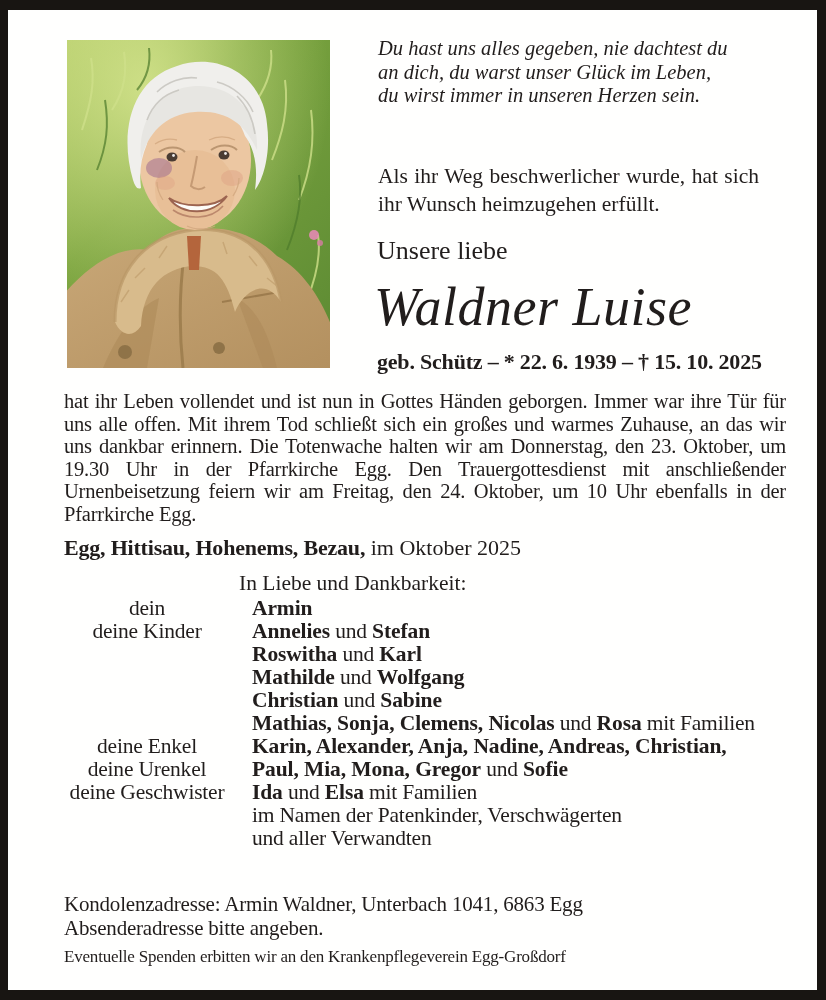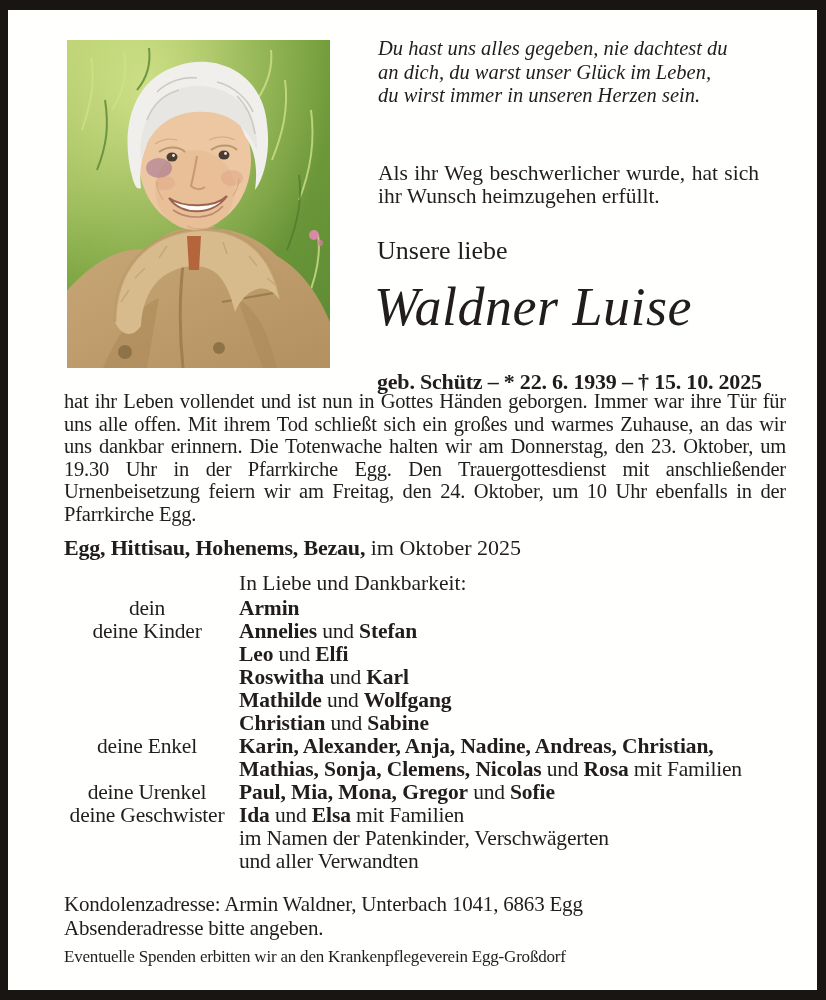--- a/index.html
+++ b/index.html
@@ -31,38 +31,37 @@
 
   
   .quote {
     left: 378px; top: 37px; width: 392px;
     font-style: italic;
     font-size: 20.5px; line-height: 23.6px;
     white-space: pre-line;
   }
   .intro {
     left: 378px; top: 162px; width: 381px;
-    font-size: 21.5px; line-height: 23px;
+    font-size: 21.5px; line-height: 28px;
     text-align: justify;
   }
   .salutation {
     left: 377px; top: 236px;
     font-size: 26px; line-height: 30px;
   }
   .deceased-name {
     left: 374px; top: 278px;
     font-size: 54px; line-height: 58px;
     letter-spacing: 0.5px;
     font-style: italic;
   }
   .dates {
     left: 377px; top: 349px;
     font-size: 22px; font-weight: bold;
     letter-spacing: -0.2px;
-    margin-top: 20px;
   }
 
   
   .body-par {
     left: 64px; top: 390px; width: 722px;
     font-size: 20.5px; line-height: 22.5px;
     text-align: justify;
     letter-spacing: -0.2px;
   }
   .places {
@@ -78,21 +77,21 @@
 
   
   .family { left: 64px; top: 597px; width: 760px; }
   .fam-row { display: flex; line-height: 23px; font-size: 21.5px; }
   .fam-role {
     width: 166px; flex: 0 0 166px;
     text-align: center;
     letter-spacing: -0.2px;
   }
   .fam-names {
-    margin-left: 9px;
+    margin-left: 22px;
     white-space: nowrap;
     letter-spacing: -0.2px;
   }
   .fam-names b { letter-spacing: -0.1px; }
 
   .condolence {
     left: 64px; top: 892px; width: 740px;
     font-size: 21px; line-height: 24px;
     white-space: pre-line;
     letter-spacing: -0.2px;
@@ -219,41 +218,37 @@
       <div class="fam-row">
         <span class="fam-role">dein</span>
         <span class="fam-names"><b>Armin</b></span>
       </div>
       <div class="fam-row">
         <span class="fam-role">deine Kinder</span>
         <span class="fam-names"><b>Annelies</b><span> und </span><b>Stefan</b></span>
       </div>
       <div class="fam-row">
         <span class="fam-role"></span>
-        <span class="fam-names"><b>Leo</b><span> und </span><b>Elfi</b></span>
-      </div>
-      <div class="fam-row">
-        <span class="fam-role"></span>
         <span class="fam-names"><b>Roswitha</b><span> und </span><b>Karl</b></span>
       </div>
       <div class="fam-row">
         <span class="fam-role"></span>
         <span class="fam-names"><b>Mathilde</b><span> und </span><b>Wolfgang</b></span>
       </div>
       <div class="fam-row">
         <span class="fam-role"></span>
         <span class="fam-names"><b>Christian</b><span> und </span><b>Sabine</b></span>
+      </div>
+      <div class="fam-row">
+        <span class="fam-role"></span>
+        <span class="fam-names"><b>Mathias, Sonja, Clemens, Nicolas</b><span> und </span><b>Rosa</b><span> mit Familien</span></span>
       </div>
       <div class="fam-row">
         <span class="fam-role">deine Enkel</span>
         <span class="fam-names"><b>Karin, Alexander, Anja, Nadine, Andreas, Christian,</b></span>
-      </div>
-      <div class="fam-row">
-        <span class="fam-role"></span>
-        <span class="fam-names"><b>Mathias, Sonja, Clemens, Nicolas</b><span> und </span><b>Rosa</b><span> mit Familien</span></span>
       </div>
       <div class="fam-row">
         <span class="fam-role">deine Urenkel</span>
         <span class="fam-names"><b>Paul, Mia, Mona, Gregor</b><span> und </span><b>Sofie</b></span>
       </div>
       <div class="fam-row">
         <span class="fam-role">deine Geschwister</span>
         <span class="fam-names"><b>Ida</b><span> und </span><b>Elsa</b><span> mit Familien</span></span>
       </div>
       <div class="fam-row">

